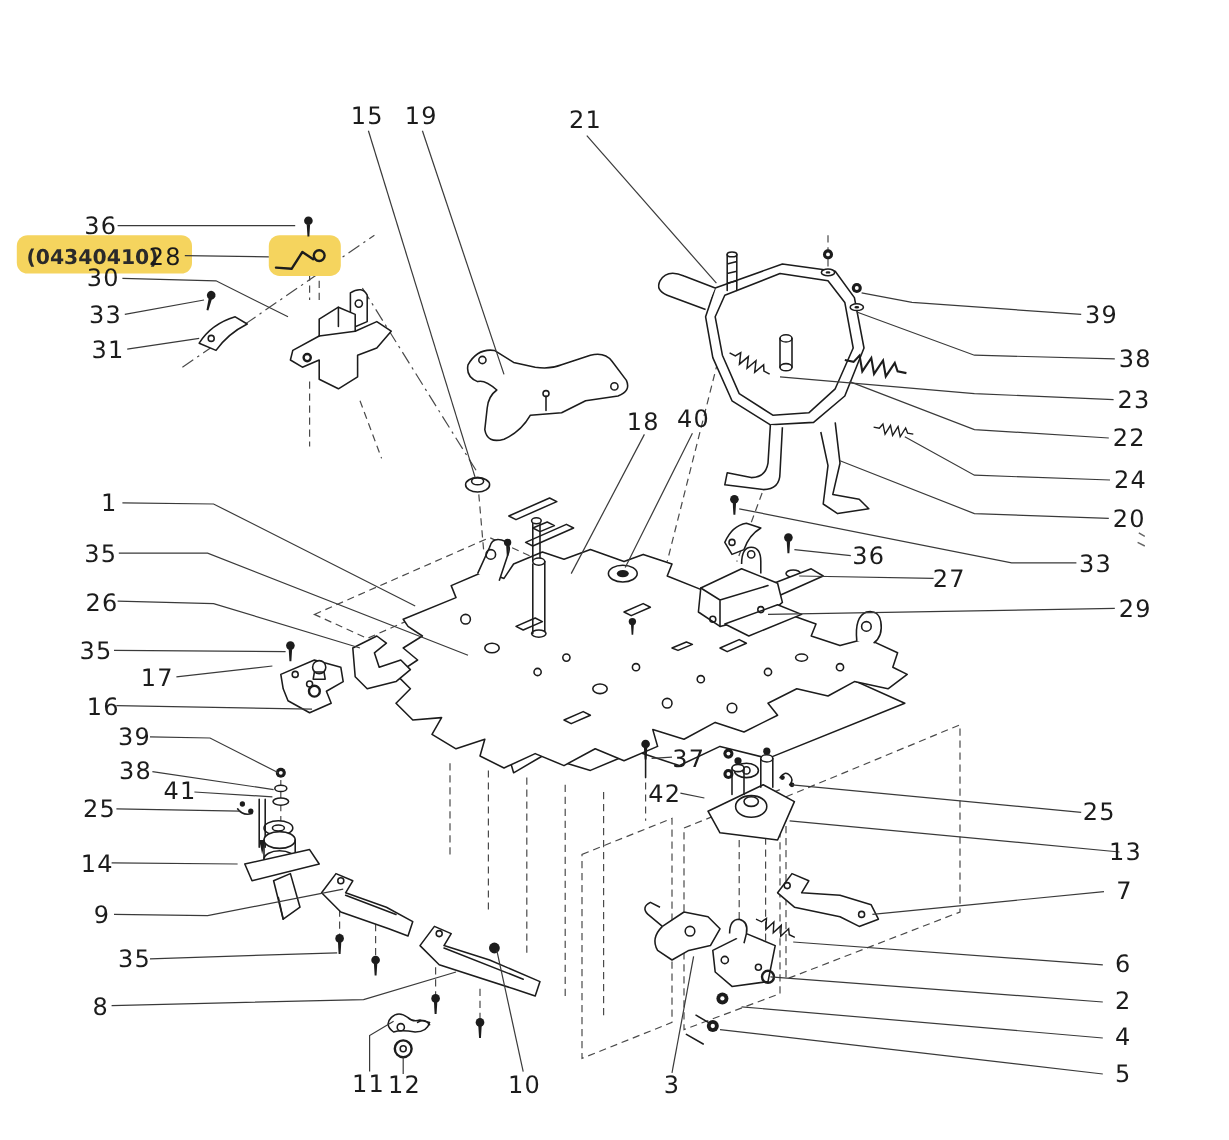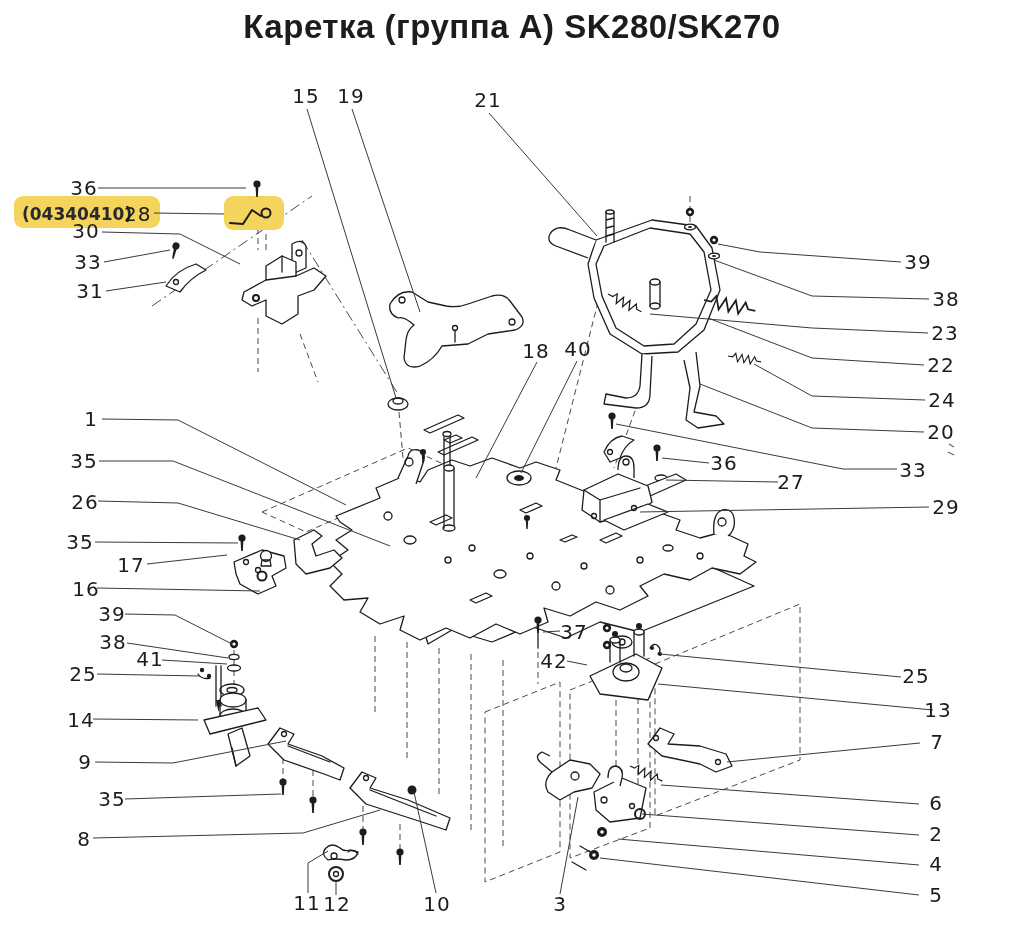--- a/index.html
+++ b/index.html
@@ -19,21 +19,20 @@
   .plabel{font-family:"DejaVu Sans","Liberation Sans",sans-serif;font-size:20px;
         fill:var(--ink,#111);text-anchor:middle;dominant-baseline:central;letter-spacing:1px;}
   .hlbox{fill:var(--hl,#F5D45E);}
   .hlcode{font-family:"DejaVu Sans",sans-serif;font-size:17px;font-weight:bold;fill:#2a2a2a;}
   .hlnum{font-family:"DejaVu Sans",sans-serif;font-size:20px;fill:#1a1a1a;letter-spacing:1px;}
 </style>
 </head>
 <body>
 
 <div class="page">
-  <h1 class="title">Каретка (группа А) SK280/SK270</h1>
 
   <svg width="1024" height="950" viewBox="0 0 1024 950">
     <defs>
       <g id="screw">
           <circle cx="0" cy="0" r="3.6" class="inkfill"></circle>
           <path d="M-1.4,3 L1.4,3 L0.8,13 L-0.8,13 Z" class="inkfill"></path>
         </g>
       <g id="nut">
           <circle r="4.2" class="inkfill"></circle>
           <circle r="1.6" fill="#fff"></circle>

